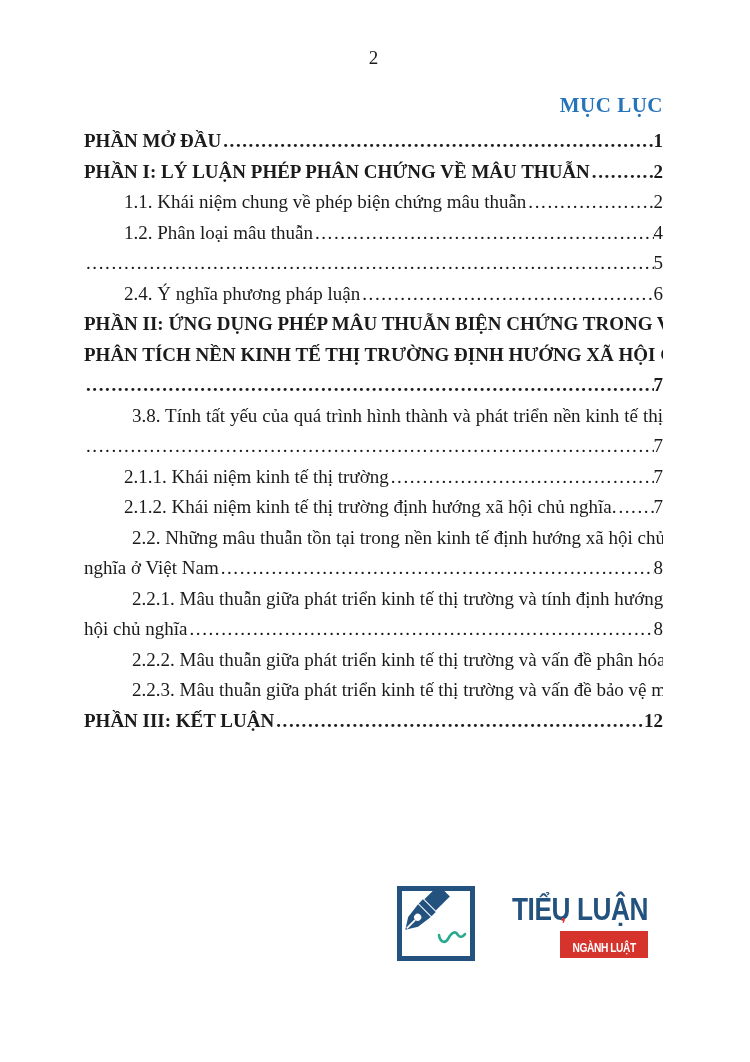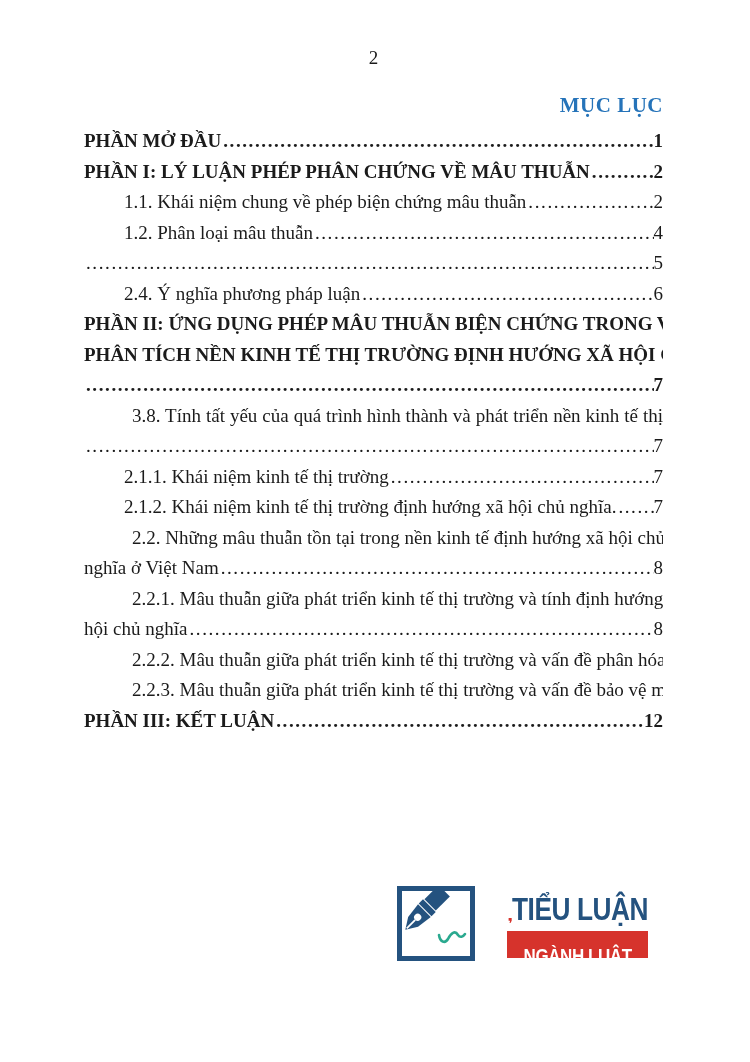--- a/index.html
+++ b/index.html
@@ -85,23 +85,23 @@
     white-space:nowrap;
     letter-spacing:-.5px;
   }
   .logo-badge{
     position:relative;
     margin-top:2px;
     background:var(--logo-red);
     color:#ffffff;
     font-family:"Liberation Sans","DejaVu Sans",sans-serif;
     font-weight:700;
-    font-size:20px;line-height:27px;
+    font-size:12px;line-height:27px;
     height:27px;
-    padding:12px 7px;
+    padding:4px 7px;
     white-space:nowrap;
   }
   .logo-badge .badge-inner{
     display:inline-block;
     transform:scaleX(.85);
     transform-origin:center;
     letter-spacing:-.5px;
   }
   .logo-badge::before{
     content:"❜";

